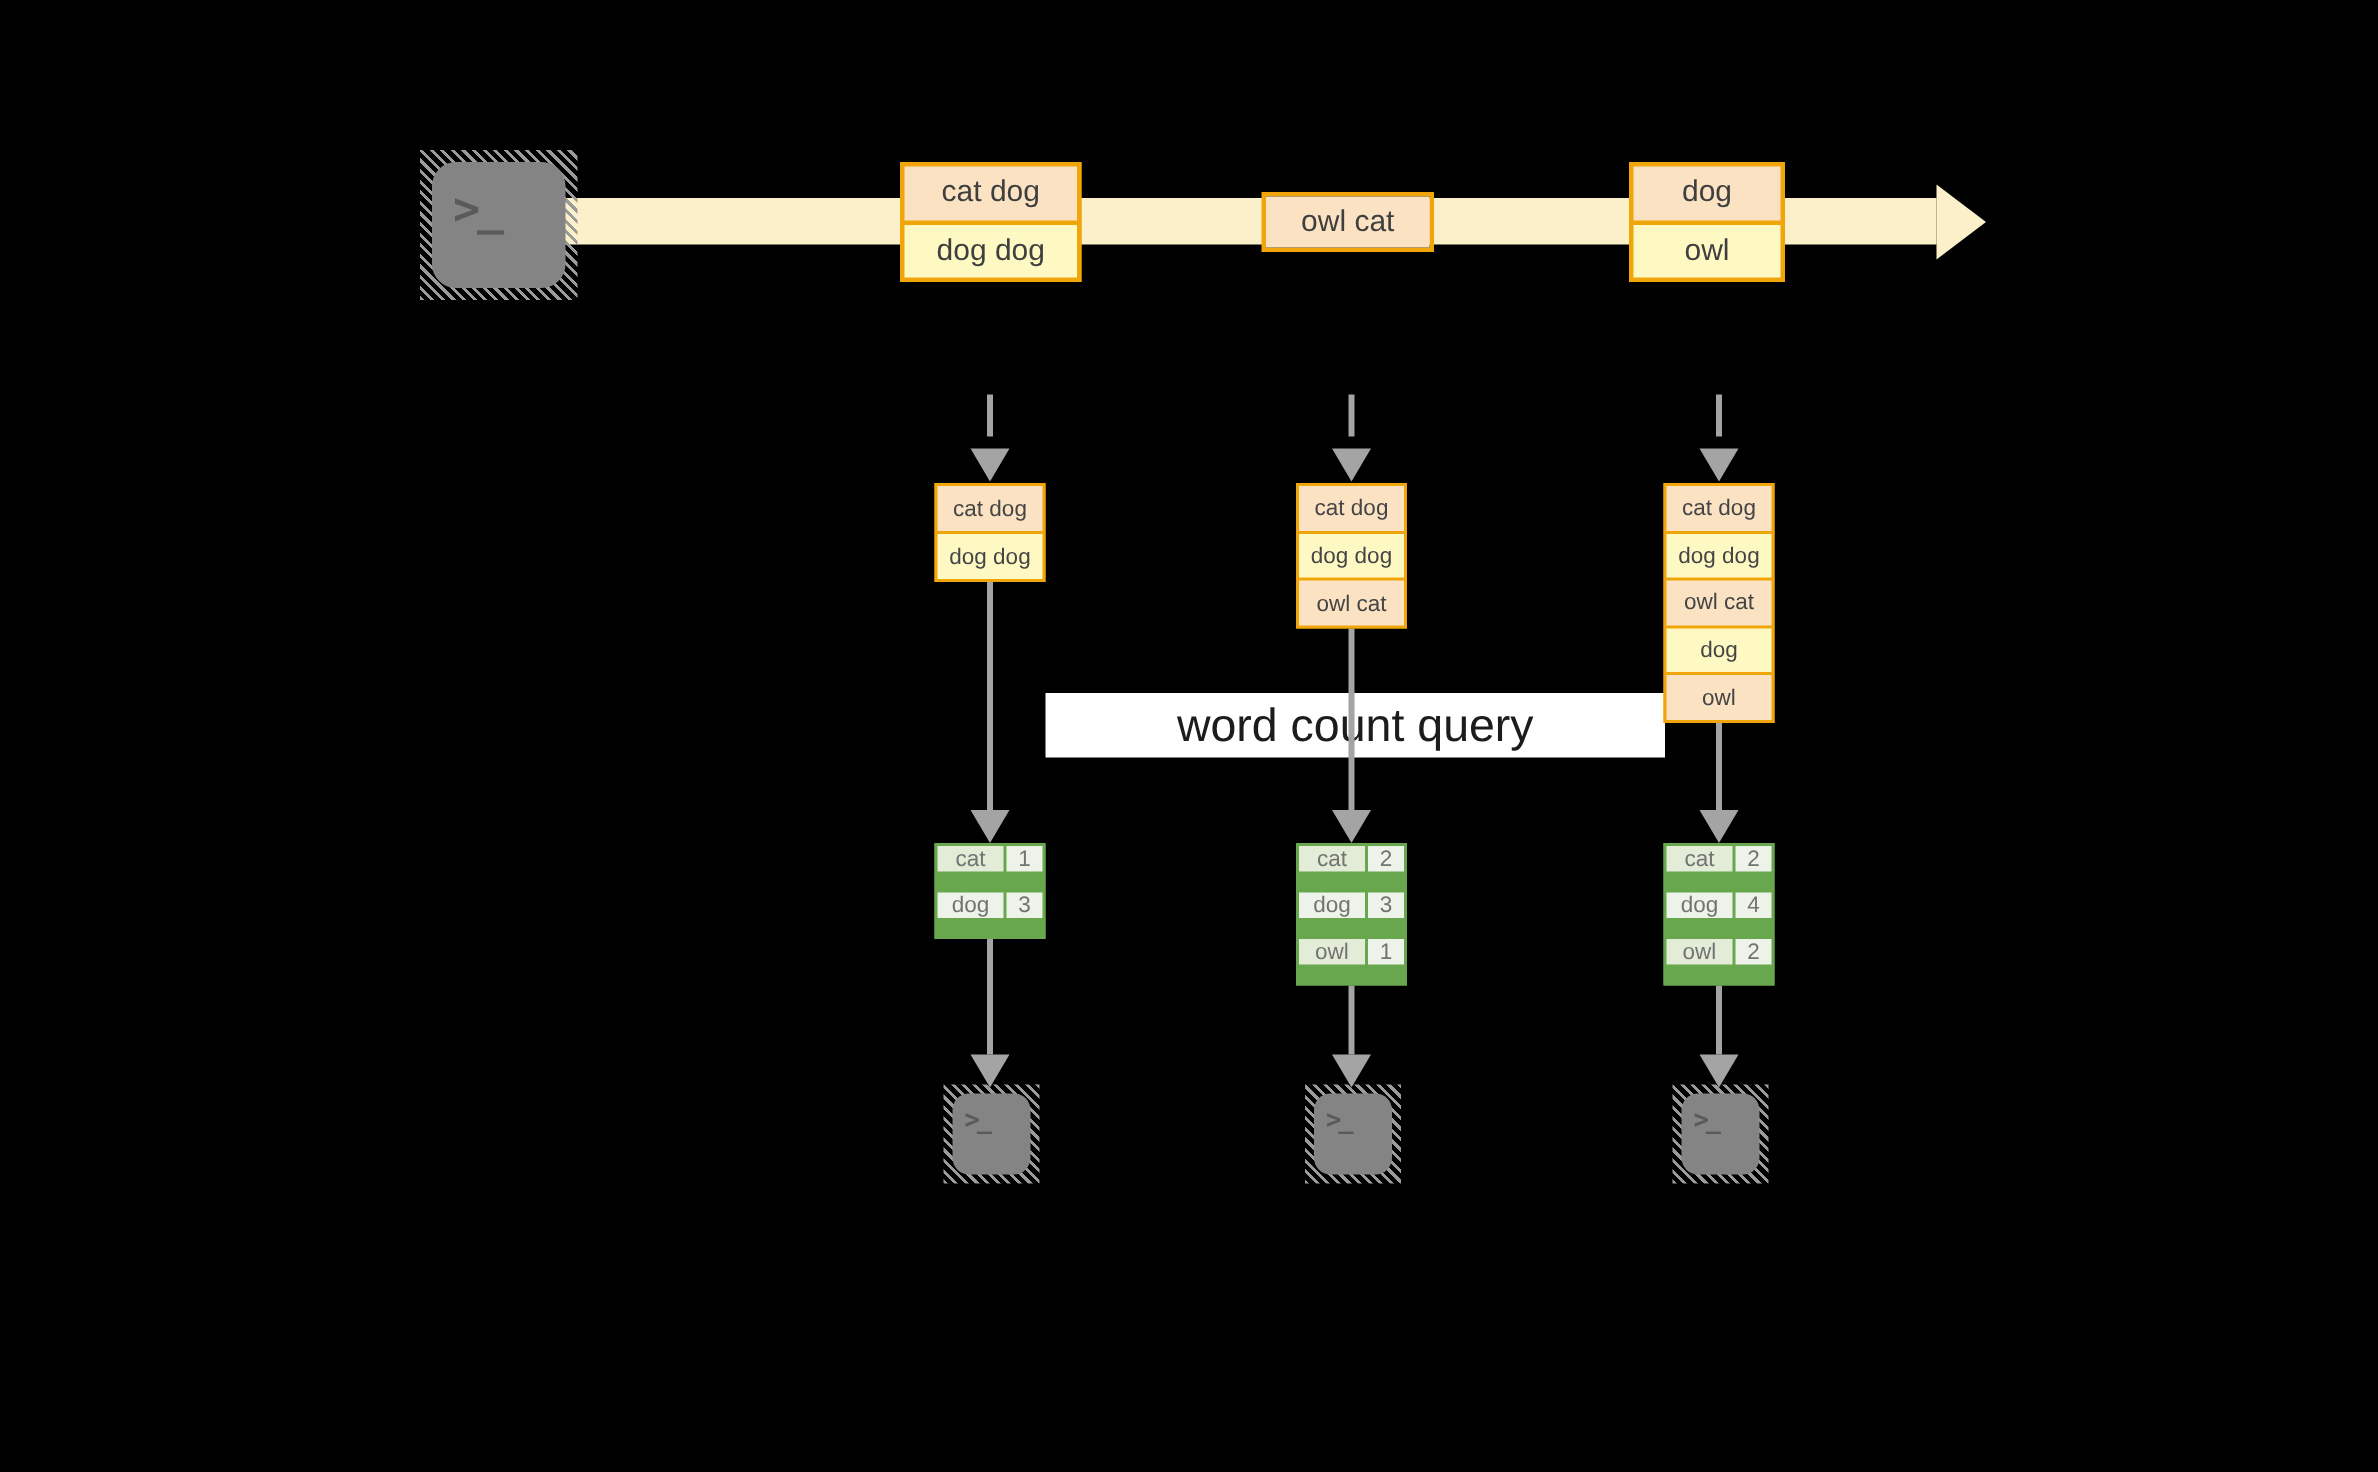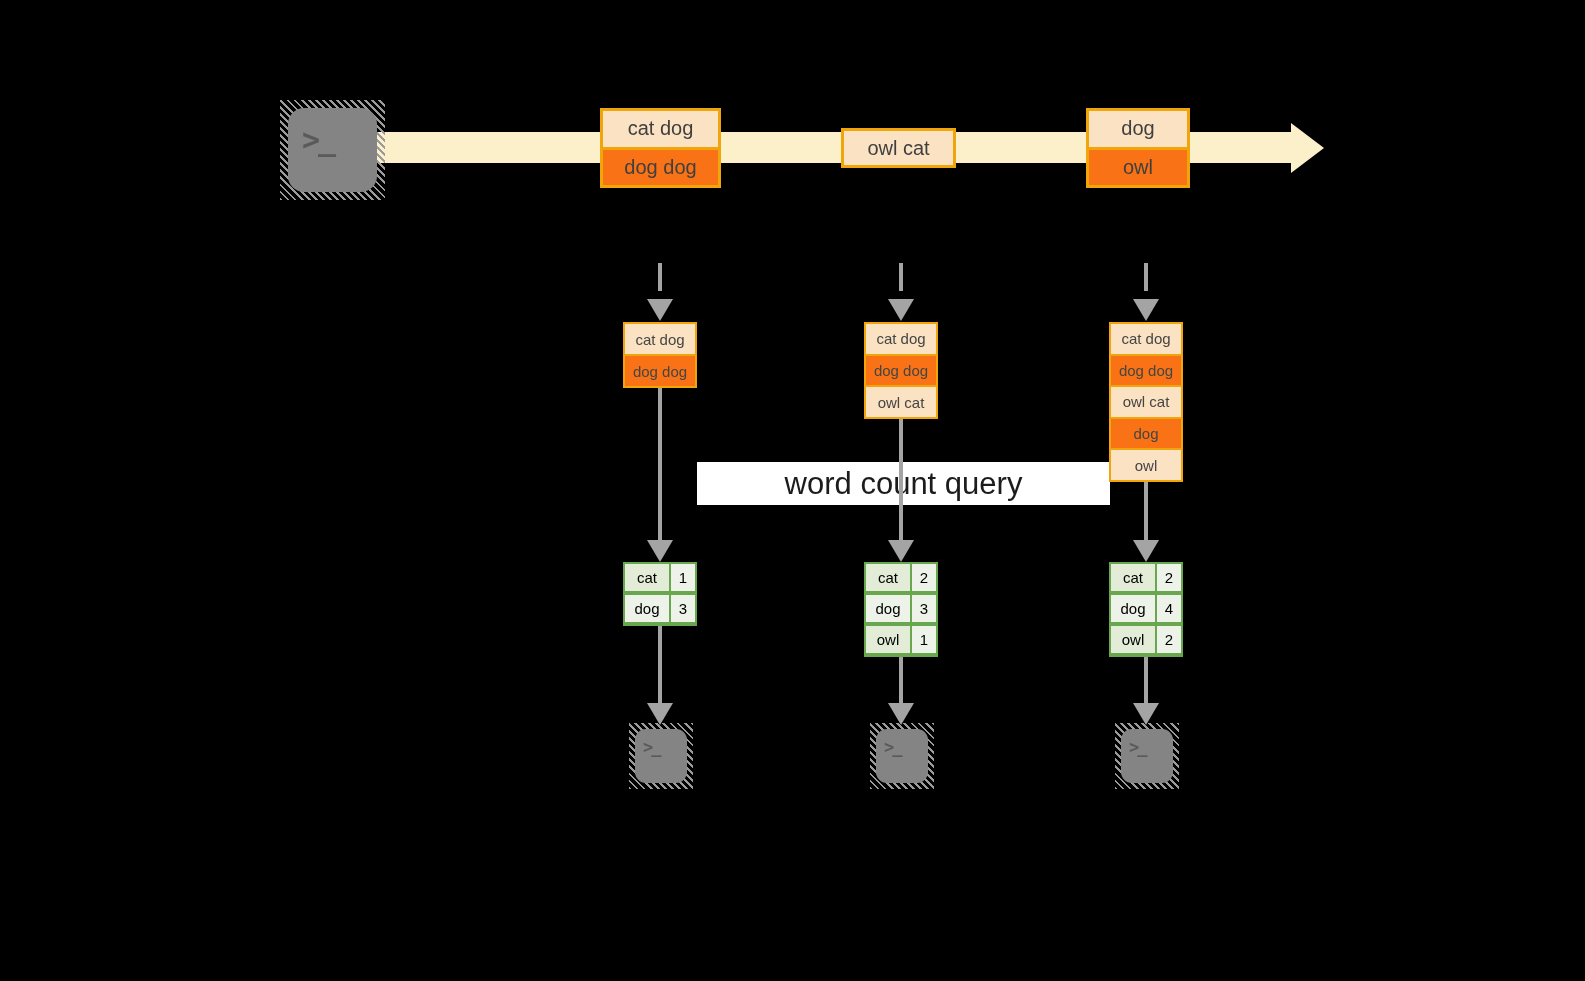--- a/index.html
+++ b/index.html
@@ -21,29 +21,29 @@
   .term-src .term-glyph{display:block;padding:14px 0 0 14px;font-size:30px;}
   .term-sink{width:64px;height:66px;top:723px;}
   .term-sink .term-inner{inset:6px;border-radius:11px;}
   .term-sink .term-glyph{display:block;padding:8px 0 0 8px;font-size:17px;}
   .term-glyph{font-family:"DejaVu Sans Mono","Liberation Mono",monospace;font-weight:bold;color:#5a5a5a;letter-spacing:-2px;}
   
   .event{position:absolute;z-index:4;box-sizing:border-box;border:3px solid #f0a60a;background:#f0a60a;
     display:flex;flex-direction:column;gap:3px;}
   .erow{flex:1;display:flex;align-items:center;justify-content:center;font-size:20px;color:#3f3f3f;}
   .fill-dark{background:#fae2c2;}
-  .fill-light{background:#f97316;}
+  .fill-light{background:#fef9c3;}
   
   .buf{position:absolute;z-index:4;box-sizing:border-box;width:74px;border:2px solid #f0a60a;background:#f0a60a;
     display:flex;flex-direction:column;gap:2px;top:322px;}
   .brow{flex:1;display:flex;align-items:center;justify-content:center;font-size:15px;color:#454545;}
   
   .tbl{position:absolute;z-index:4;box-sizing:border-box;width:74px;border:2px solid #69a74e;background:#69a74e;
     display:grid;grid-template-columns:44px 24px;gap:2px;top:562px;}
-  .tcell{height:27px;display:flex;align-items:center;justify-content:center;font-size:15px;color:#000000;}
+  .tcell{height:17px;display:flex;align-items:center;justify-content:center;font-size:15px;color:#737373;}
   .g-dark{background:#e2ecd7;}
   .g-light{background:#edf3e8;}
   
   .vline{position:absolute;width:4px;background:#a4a4a4;z-index:3;}
   .vdash{position:absolute;width:4px;height:28px;background:#a4a4a4;z-index:3;}
   .vhead{position:absolute;width:0;height:0;z-index:3;
     border-left:13px solid transparent;border-right:13px solid transparent;border-top:22px solid #a4a4a4;}
   
   .banner{position:absolute;left:697px;top:462px;width:413px;height:43px;background:#ffffff;z-index:2;
     display:flex;align-items:center;justify-content:center;font-size:31px;color:#1c1c1c;}

